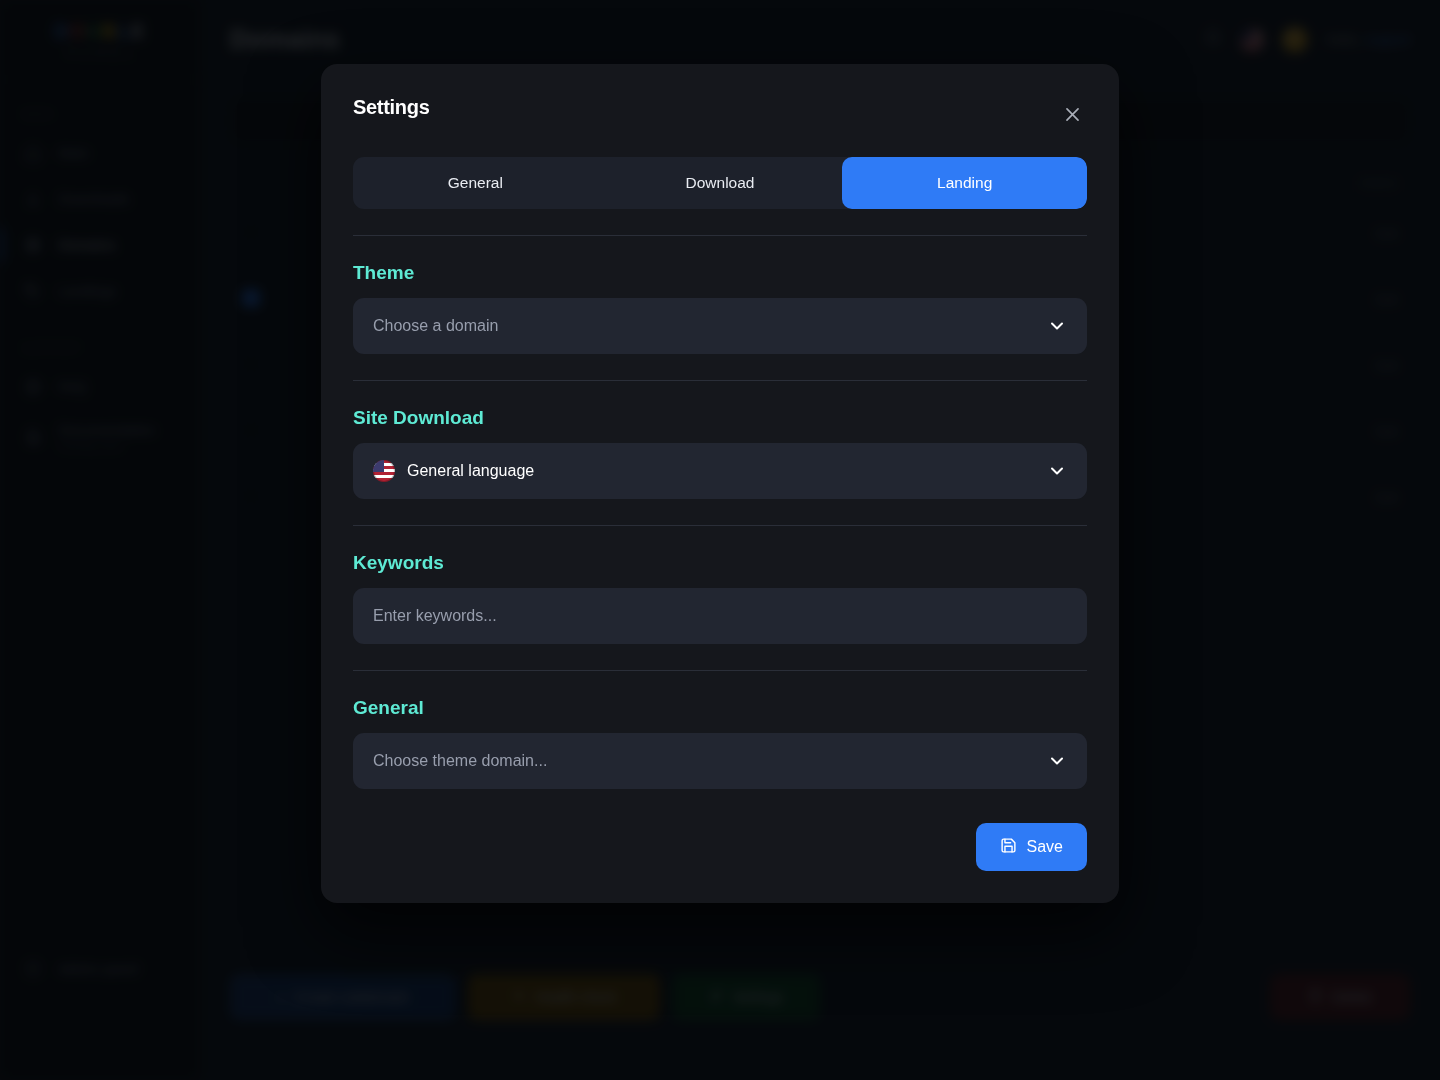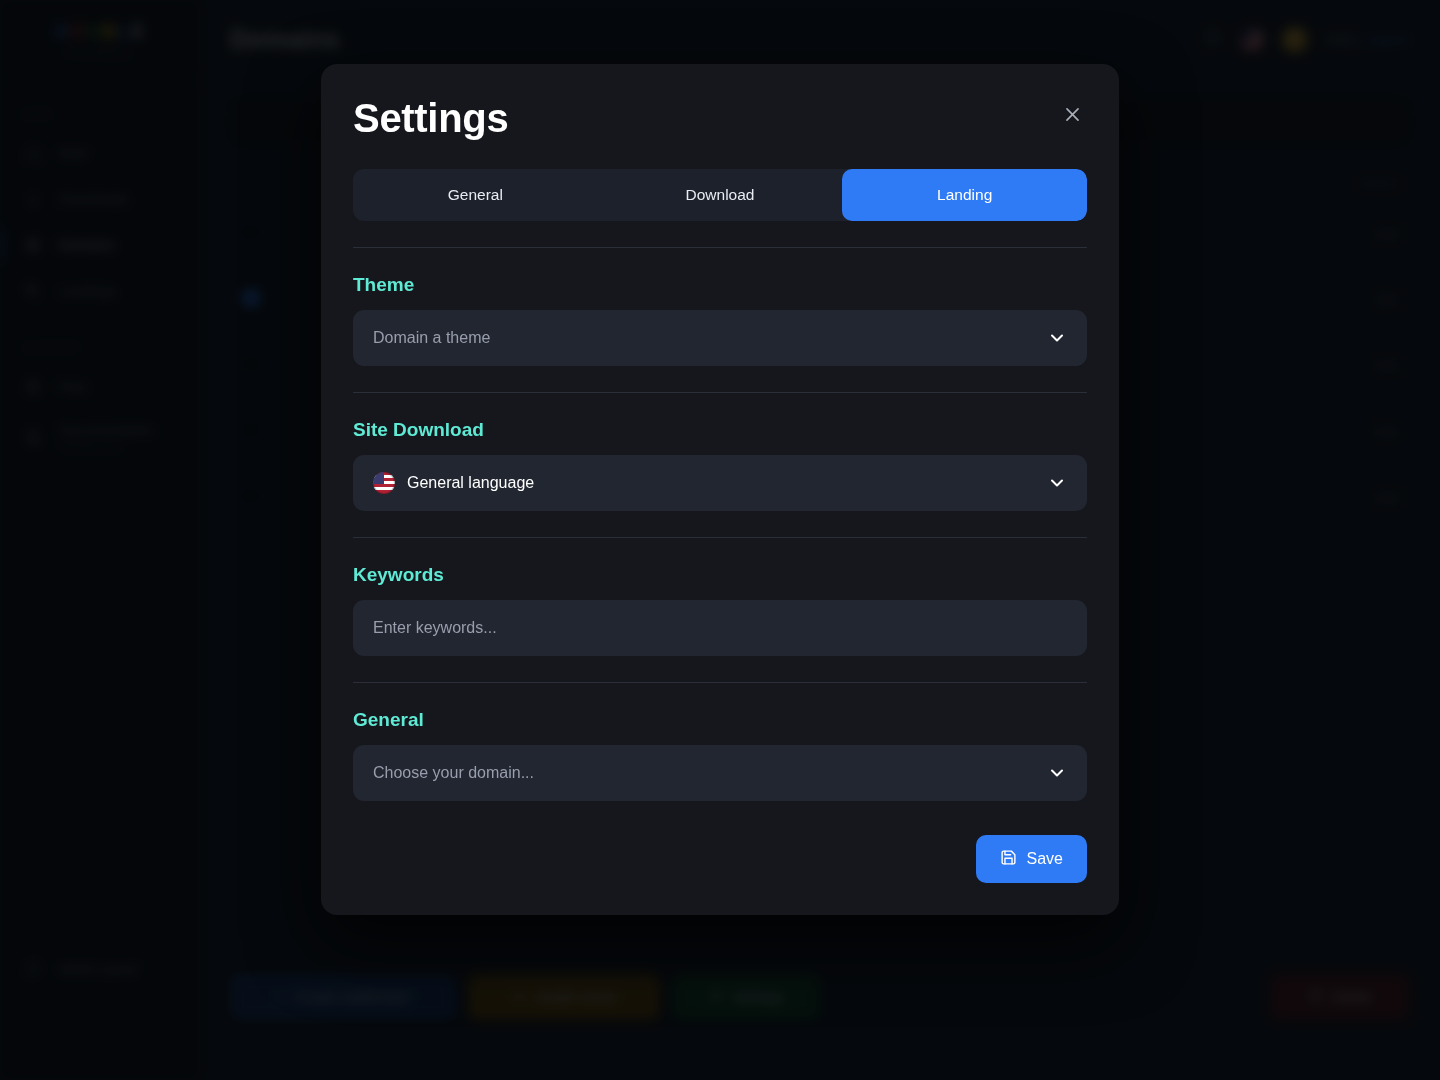--- a/index.html
+++ b/index.html
@@ -197,21 +197,21 @@
     border-radius: 16px;
     padding: 32px;
     box-shadow: 0 28px 70px rgba(0,0,0,0.75);
   }
   .modal-head {
     display: flex;
     align-items: flex-start;
     justify-content: space-between;
   }
   .modal-title {
-    font-size: 40px;
+    font-size: 20px;
     font-weight: bold;
     color: #ffffff;
     letter-spacing: -0.3px;
   }
   .close-btn {
     width: 30px; height: 30px;
     display: flex; align-items: center; justify-content: center;
     color: #a9aeb8;
     cursor: pointer;
     margin-top: 3px;
@@ -513,21 +513,21 @@
   <div class="tabs">
     <div class="tab">General</div>
     <div class="tab">Download</div>
     <div class="tab active">Landing</div>
   </div>
 
   <div class="divider"></div>
 
   <div class="field-label">Theme</div>
   <div class="control">
-    <span class="placeholder">Domain a theme</span>
+    <span class="placeholder">Choose a domain</span>
     <span class="chev">
       <svg width="20" height="20" viewBox="0 0 24 24" fill="none" stroke="currentColor" stroke-width="2.4" stroke-linecap="round" stroke-linejoin="round">
           <path d="M6 9l6 6 6-6"></path>
         </svg>
     </span>
   </div>
 
   <div class="divider"></div>
 
   <div class="field-label">Site Download</div>
@@ -545,21 +545,21 @@
 
   <div class="field-label">Keywords</div>
   <div class="control">
     <span class="placeholder">Enter keywords...</span>
   </div>
 
   <div class="divider"></div>
 
   <div class="field-label">General</div>
   <div class="control">
-    <span class="placeholder">Choose your domain...</span>
+    <span class="placeholder">Choose theme domain...</span>
     <span class="chev">
       <svg width="20" height="20" viewBox="0 0 24 24" fill="none" stroke="currentColor" stroke-width="2.4" stroke-linecap="round" stroke-linejoin="round">
           <path d="M6 9l6 6 6-6"></path>
         </svg>
     </span>
   </div>
 
   <div class="save-row">
     <button class="save-btn">
       <span>

